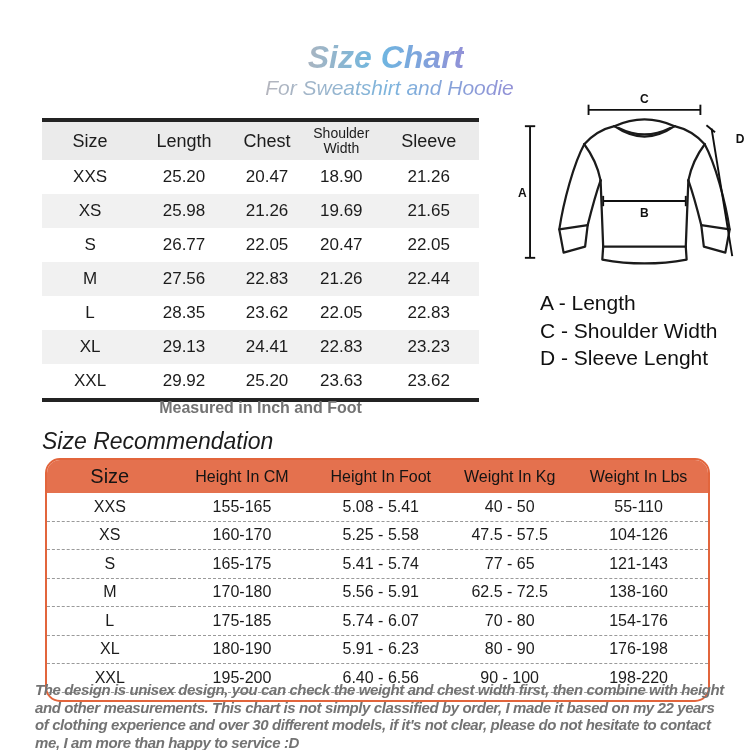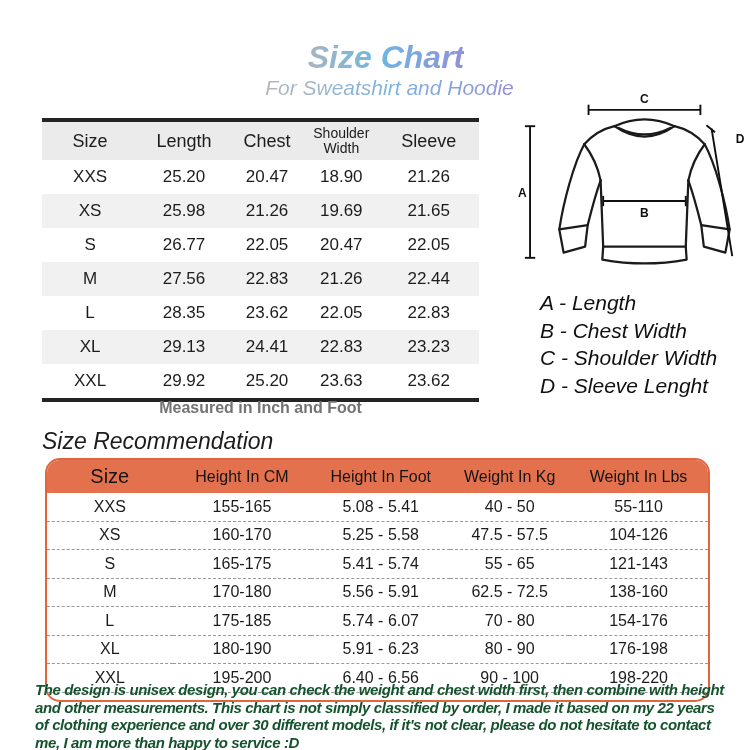--- a/index.html
+++ b/index.html
@@ -29,40 +29,40 @@
   .mtable tbody tr:nth-child(even){background:#f1f1f1;}
   .footnote{position:absolute;left:0;width:100%;text-align:center;margin:0;top:281px;
             font-size:16px;font-weight:bold;color:#737373;}
 
   
   .diagram{position:absolute;left:518px;top:94px;width:228px;height:190px;margin:0;}
   .diagram svg{width:100%;height:100%;}
   .shirt{fill:none;stroke:#1b1b1b;stroke-width:2.6;stroke-linecap:round;stroke-linejoin:round;}
   .measure{fill:none;stroke:#101010;stroke-width:2.2;stroke-linecap:butt;}
   .mlabel{font-family:"Liberation Sans",sans-serif;font-size:14px;font-weight:bold;fill:#101010;}
-  .legend{position:absolute;left:540px;top:289px;font-size:21px;font-style:italic;
+  .legend{position:absolute;left:540px;top:289px;font-size:21px;
           line-height:27.5px;color:#101010;}
 
   
   .rec-heading{position:absolute;left:42px;top:428px;margin:0;font-size:23px;font-weight:normal;
                font-style:italic;color:#1c1c1c;}
   .rwrap{position:absolute;left:45px;top:458px;width:665px;border:2px solid #e2653c;
          border-radius:15px;overflow:hidden;box-sizing:border-box;padding-bottom:7px;background:#fff;}
   .rtable th{background:#e4714e;color:#141414;font-weight:normal;font-size:16px;height:31px;vertical-align:middle;}
   .rtable th:nth-child(1){width:19%;font-size:20px;}
   .rtable th:nth-child(2){width:21%;}
   .rtable th:nth-child(3){width:21%;}
   .rtable th:nth-child(4){width:18%;}
   .rtable th:nth-child(5){width:21%;}
   .rtable td{font-size:16px;text-align:center;height:25.5px;border-bottom:1.5px dashed #9a9a9a;}
 
   
   .disclaimer{position:absolute;left:35px;top:681px;width:692px;margin:0;
               font-size:15px;font-weight:bold;font-style:italic;letter-spacing:-0.4px;
-              line-height:17.5px;color:#14532d;}
+              line-height:17.5px;color:#737373;}
 </style>
 </head>
 <body>
 
 <div class="hdr">
   <h1 class="title">Size Chart</h1><br>
   <p class="subtitle">For Sweatshirt and Hoodie</p>
 </div>
 
 <div class="mwrap">
@@ -177,21 +177,20 @@
         <path d="M 225 40 L 249 188"></path>
           <path d="M 219 36 L 229 44"></path>
       </g>
       <text class="mlabel" x="253" y="56" text-anchor="start">D</text>
     </g>
   </svg>
 </figure>
 
 <div class="legend">
     <div>A - Length</div>
-    <div>B - Chest Width</div>
     <div>C - Shoulder Width</div>
     <div>D - Sleeve Lenght</div>
   </div>
 
 <h2 class="rec-heading">Size Recommendation</h2>
 
 <div class="rwrap">
   <table class="rtable">
     <thead>
       <tr>
@@ -214,21 +213,21 @@
           <td>XS</td>
           <td>160-170</td>
           <td>5.25 - 5.58</td>
           <td>47.5 - 57.5</td>
           <td>104-126</td>
         </tr>
         <tr>
           <td>S</td>
           <td>165-175</td>
           <td>5.41 - 5.74</td>
-          <td>55 - 65</td>
+          <td>77 - 65</td>
           <td>121-143</td>
         </tr>
         <tr>
           <td>M</td>
           <td>170-180</td>
           <td>5.56 - 5.91</td>
           <td>62.5 - 72.5</td>
           <td>138-160</td>
         </tr>
         <tr>

